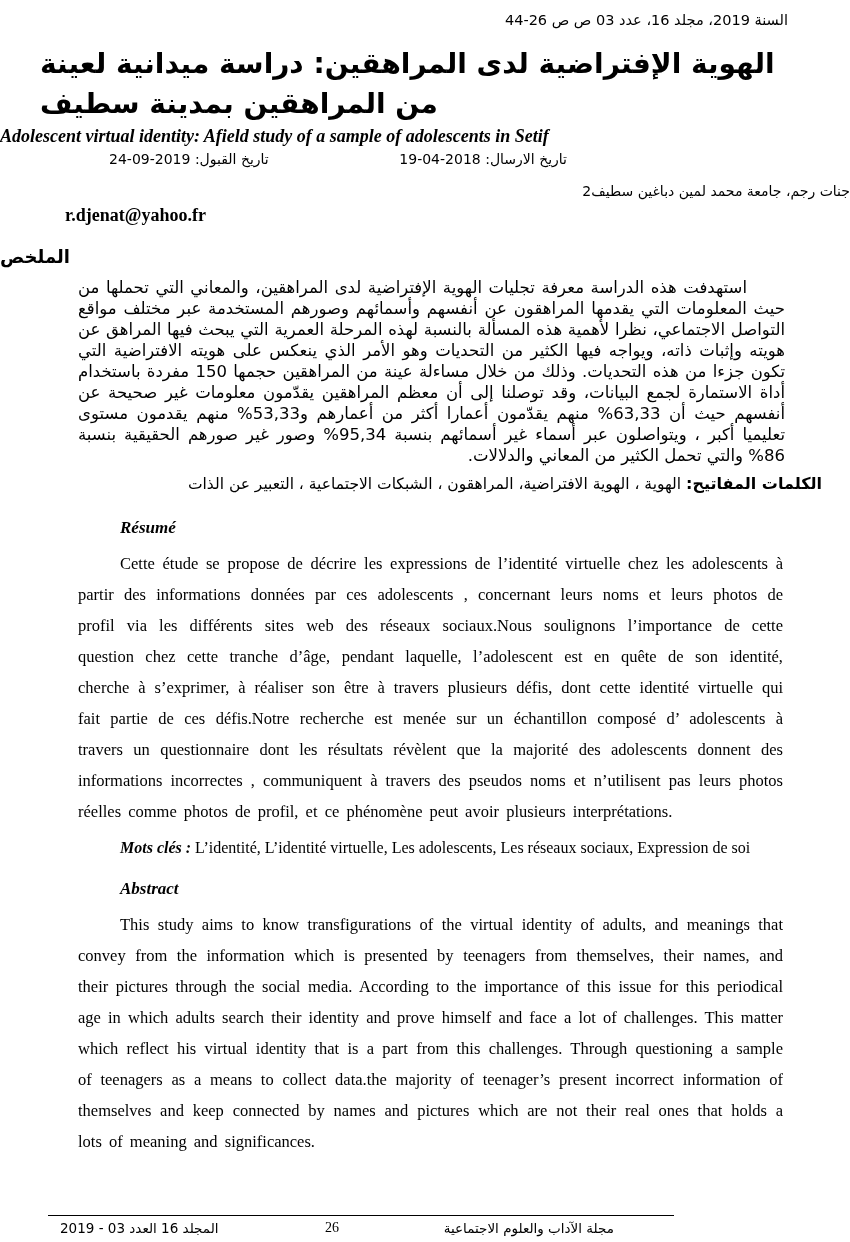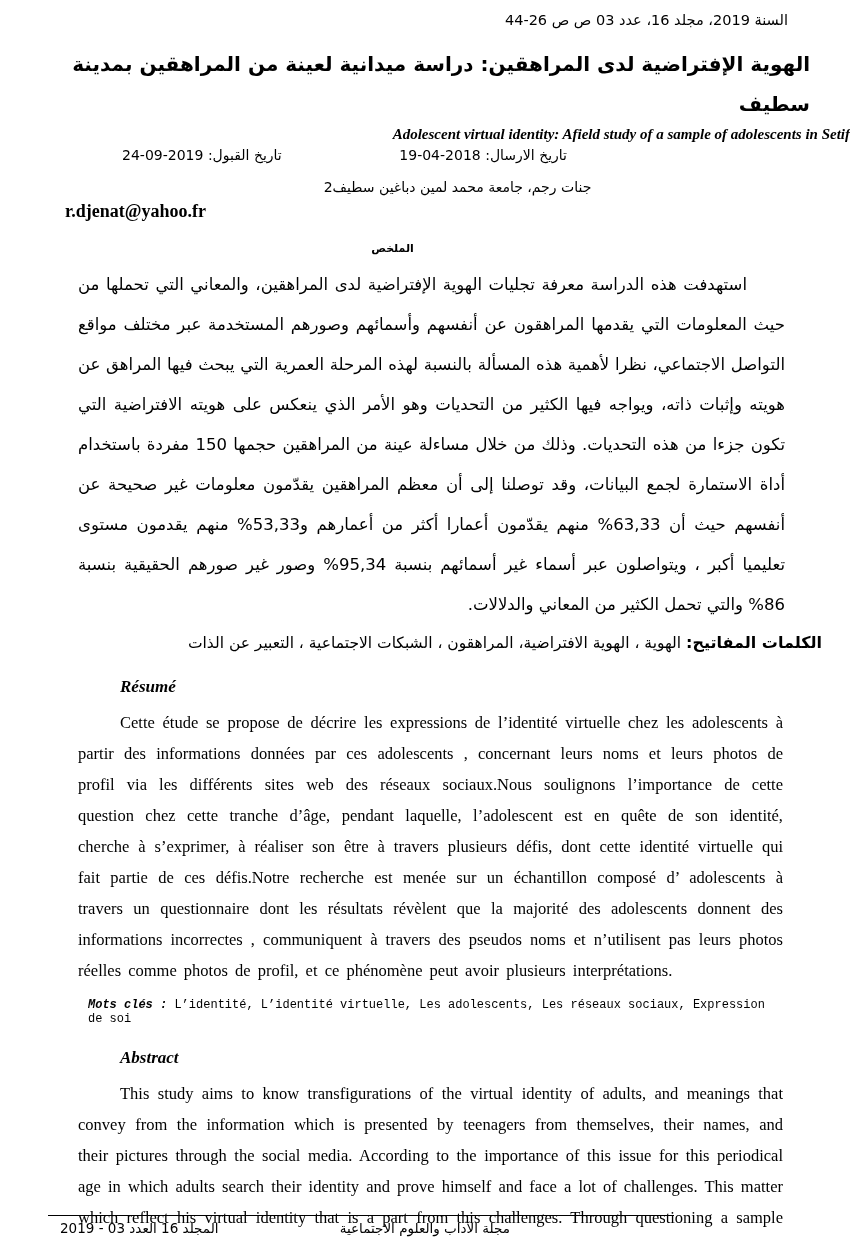--- a/index.html
+++ b/index.html
@@ -13,53 +13,53 @@
 
   
   .journal-header{
     direction:rtl;text-align:right;
     margin:12px 62px 0 0;
     font-size:14.5px;
   }
 
   
   .title-ar{
-    direction:rtl;text-align:right;
-    font-weight:bold;font-size:20px;
+    direction:rtl;text-align:left;
+    font-weight:bold;font-size:28px;
     margin:14px 40px 2px 40px;line-height:40px;
   }
   .title-en{
-    text-align:right;font-weight:bold;font-style:italic;
+    text-align:left;font-weight:bold;font-style:italic;
     font-family:"Liberation Serif","DejaVu Serif",serif;
-    font-size:15px;margin:2px 0 4px 0;
+    font-size:18px;margin:2px 0 4px 0;
   }
 
   
   .dates-row{position:relative;height:22px;margin-top:2px;font-size:14px;}
   .date-item{position:absolute;direction:rtl;white-space:nowrap;}
   .date-sent{right:283px;}
-  .date-accepted{left:122px;}
+  .date-accepted{left:109px;}
 
   
-  .author-line{direction:rtl;text-align:center;margin:10px 0 0 65px;font-size:14px;}
+  .author-line{direction:rtl;text-align:right;margin:10px 0 0 65px;font-size:14px;}
   .author-email{
     margin:6px 0 0 65px;font-weight:bold;
     font-family:"Liberation Serif","DejaVu Serif",serif;font-size:18px;
   }
 
   
   .heading-ar{
-    direction:rtl;text-align:center;
-    font-weight:bold;font-size:11px;
+    direction:rtl;text-align:left;
+    font-weight:bold;font-size:18px;
     margin:20px 65px 0 0;
   }
   .para-ar{
     direction:rtl;text-align:justify;
     margin:10px 65px 0 78px;
-    font-size:16.5px;line-height:40px;
+    font-size:16.5px;line-height:21px;
     text-indent:38px;
   }
   .keywords-ar{
     direction:rtl;text-align:right;
     margin:6px 28px 0 78px;
     font-size:15.5px;line-height:24px;
   }
   .keywords-ar b{font-size:16px;}
 
   
@@ -70,22 +70,22 @@
   }
   .para-latin{
     font-family:"Liberation Serif","DejaVu Serif",serif;
     font-size:16.5px;
     text-align:justify;line-height:31px;
     margin:10px 67px 0 78px;
     text-indent:42px;
     word-spacing:3px;
   }
   .keywords-latin{
-    font-family:Liberation Mono, monospace;
-    font-size:12px;margin:12px 67px 0 88px;
+    font-family:Liberation Serif, serif;
+    font-size:16px;margin:12px 67px 0 120px;
   }
   .keywords-latin .kw-label{font-weight:bold;font-style:italic;}
 
   
   .footer{position:absolute;left:0;bottom:18px;width:679px;}
   .footer-rule{border:0;border-top:1.5px solid #000;margin:0 5px 4px 48px;}
   .footer-row{display:flex;align-items:center;margin:0 65px 0 60px;font-size:13.5px;}
   .footer-left{width:220px;direction:rtl;text-align:left;}
   .footer-center{flex:1;text-align:center;font-family:"Liberation Serif","DejaVu Serif",serif;font-size:14px;}
   .footer-right{width:230px;direction:rtl;text-align:right;}
@@ -133,17 +133,18 @@
   </div>
 
   <div class="heading-latin">Abstract</div>
 
   <p class="para-latin">This study aims to know transfigurations of the virtual identity of adults, and meanings that convey from the information which is presented by teenagers from themselves, their names, and their pictures through the social media. According to the importance of this issue for this periodical age in which adults search their identity and prove himself and face a lot of challenges. This matter which reflect his virtual identity that is a part from this challenges.  Through questioning a sample of teenagers as a means to collect data.the majority of teenager’s present incorrect information of themselves and keep connected by names and pictures which are not their real ones that holds a lots of meaning and significances.</p>
 
   <div class="footer">
     <hr class="footer-rule">
     <div class="footer-row">
       <div class="footer-left">المجلد 16 العدد 03 - 2019</div>
+      <div class="footer-center">26</div>
       <div class="footer-right">مجلة الآداب والعلوم الاجتماعية</div>
     </div>
   </div>
 
 </div>
 
 </body></html>

